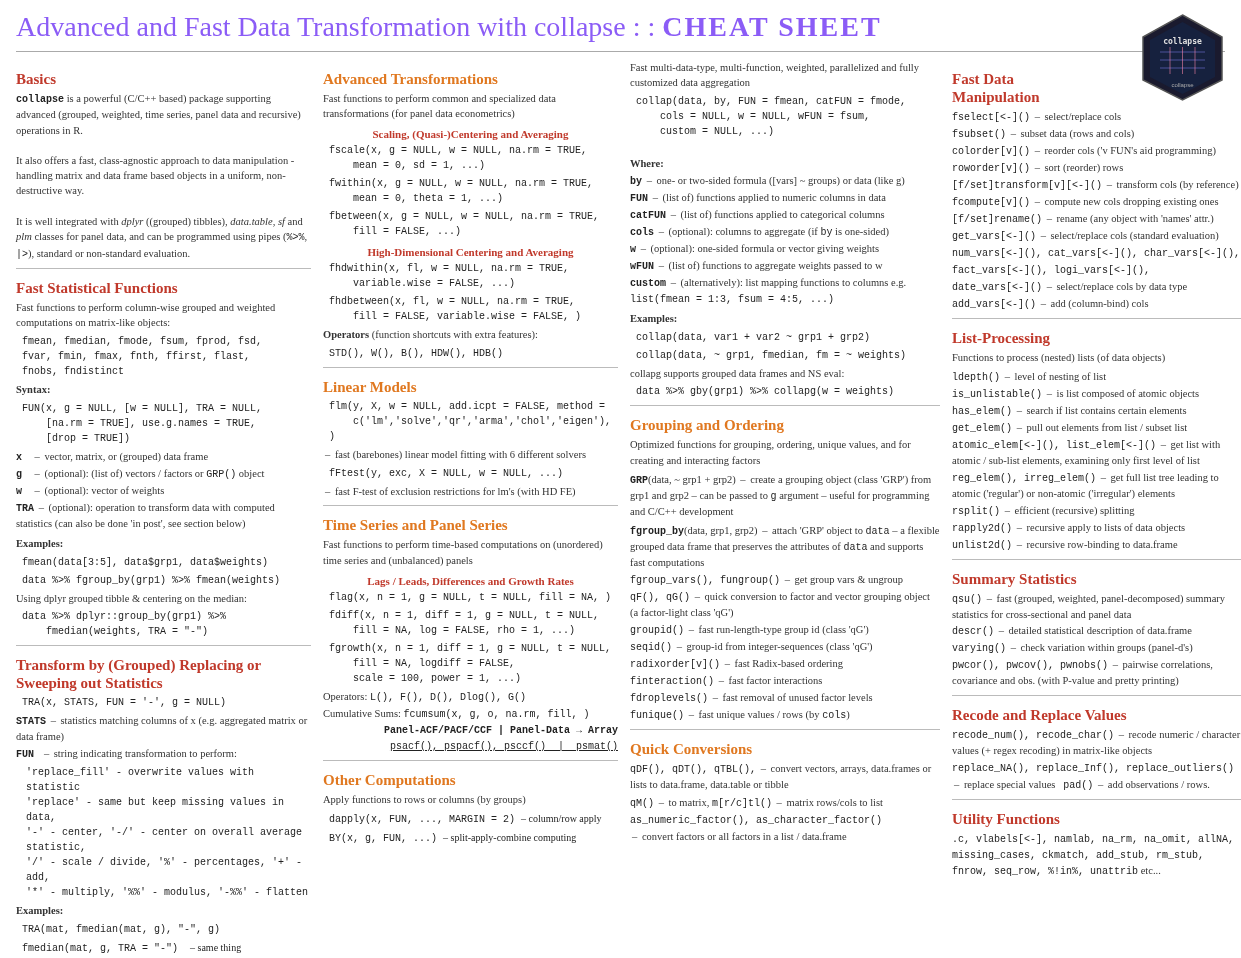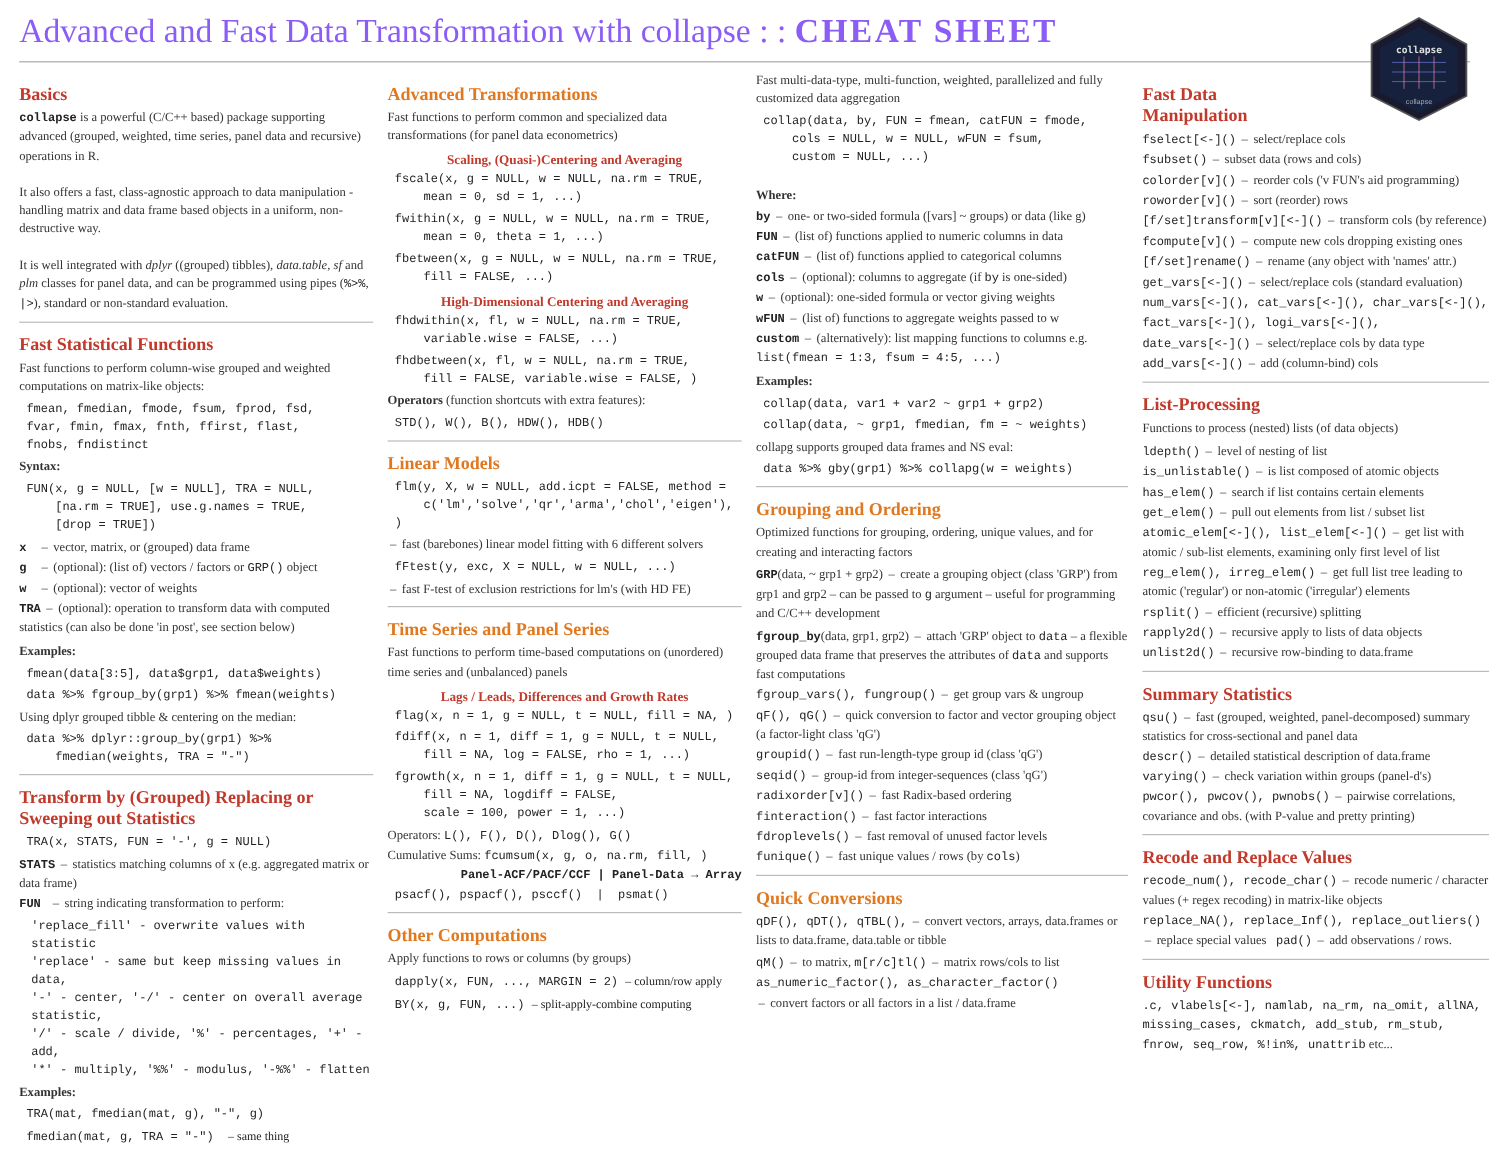--- a/index.html
+++ b/index.html
@@ -90,21 +90,21 @@
       border: none;
       border-top: 1px solid #bbb;
       margin: 6px 0 4px 0;
     }
     .header-row {
       position: relative;
     }
     .bold { font-weight: bold; }
     .italic { font-style: italic; }
     .indent { margin-left: 10px; }
-    .center { text-align: left; }
+    .center { text-align: right; text-decoration: underline; }
     .pipe-row { text-align: right; font-family: 'Courier New', monospace; font-size: 10px; margin: 3px 0; }
   </style>
 </head>
 <body>
 
 <div class="page">
   <div class="header-row" style="position:relative;">
     <h1 class="main-title">
       <span>Advanced and Fast Data Transformation with collapse : : </span><strong>CHEAT SHEET</strong>
     </h1>

